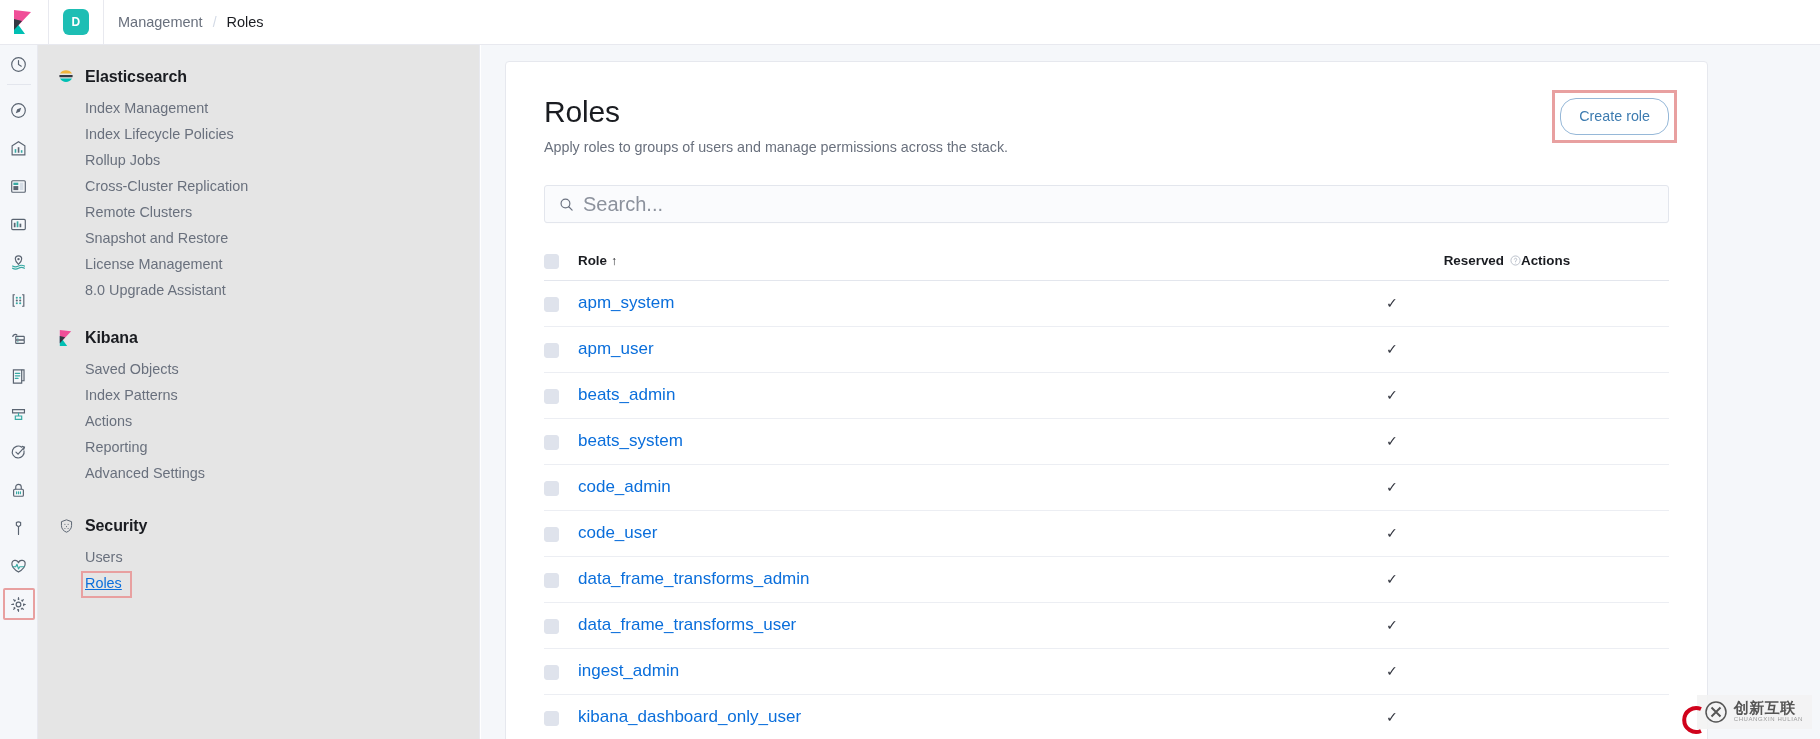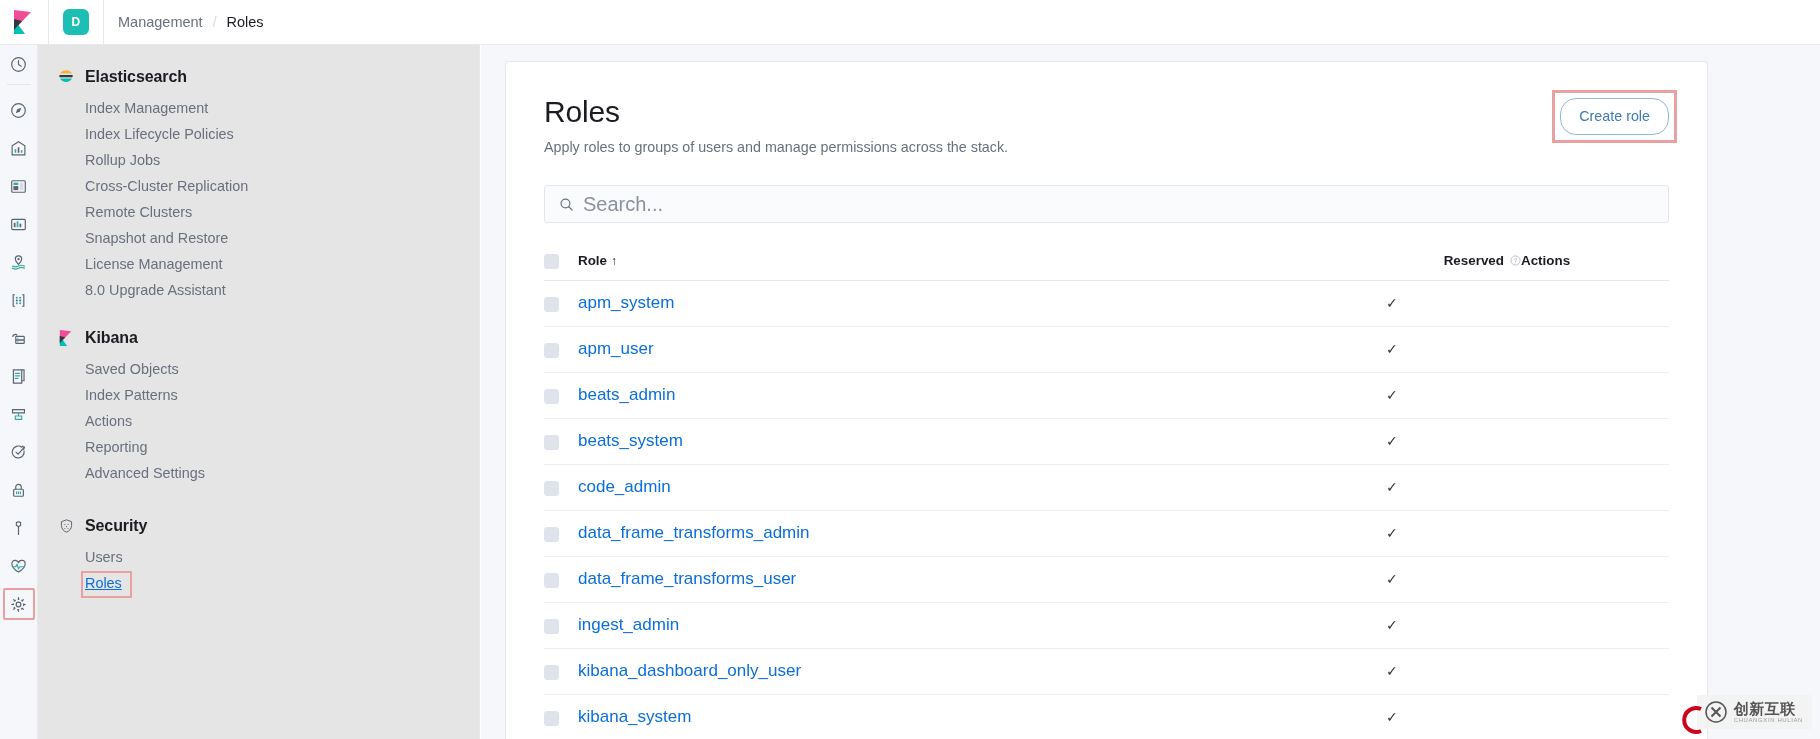--- a/index.html
+++ b/index.html
@@ -293,21 +293,21 @@
     display: inline-flex;
     align-items: center; justify-content: center;
     vertical-align: super;
     margin-left: 1px;
   }
 
   
   .watermark {
     position: absolute;
     right: 8px; bottom: 10px;
-    display: flex; align-items: center;
+    display: flex; align-items: flex-start;
     gap: 6px;
     background: rgba(243,243,243,0.88);
     padding: 5px 9px 5px 7px;
     z-index: 60;
     pointer-events: none;
   }
   .wm-logo { width: 24px; height: 24px; flex: 0 0 24px; }
   .wm-text-cn {
     font-size: 15px;
     font-weight: 700;
@@ -633,20 +633,26 @@
             <td class="col-actions"></td>
           </tr>
           <tr>
             <td class="col-check"><span class="row-check"></span></td>
             <td class="col-role"><a class="role-link">code_admin</a></td>
             <td class="col-reserved"><span class="check-mark">✓</span></td>
             <td class="col-actions"></td>
           </tr>
           <tr>
             <td class="col-check"><span class="row-check"></span></td>
+            <td class="col-role"><a class="role-link">code_user</a></td>
+            <td class="col-reserved"><span class="check-mark">✓</span></td>
+            <td class="col-actions"></td>
+          </tr>
+          <tr>
+            <td class="col-check"><span class="row-check"></span></td>
             <td class="col-role"><a class="role-link">data_frame_transforms_admin</a></td>
             <td class="col-reserved"><span class="check-mark">✓</span></td>
             <td class="col-actions"></td>
           </tr>
           <tr>
             <td class="col-check"><span class="row-check"></span></td>
             <td class="col-role"><a class="role-link">data_frame_transforms_user</a></td>
             <td class="col-reserved"><span class="check-mark">✓</span></td>
             <td class="col-actions"></td>
           </tr>

